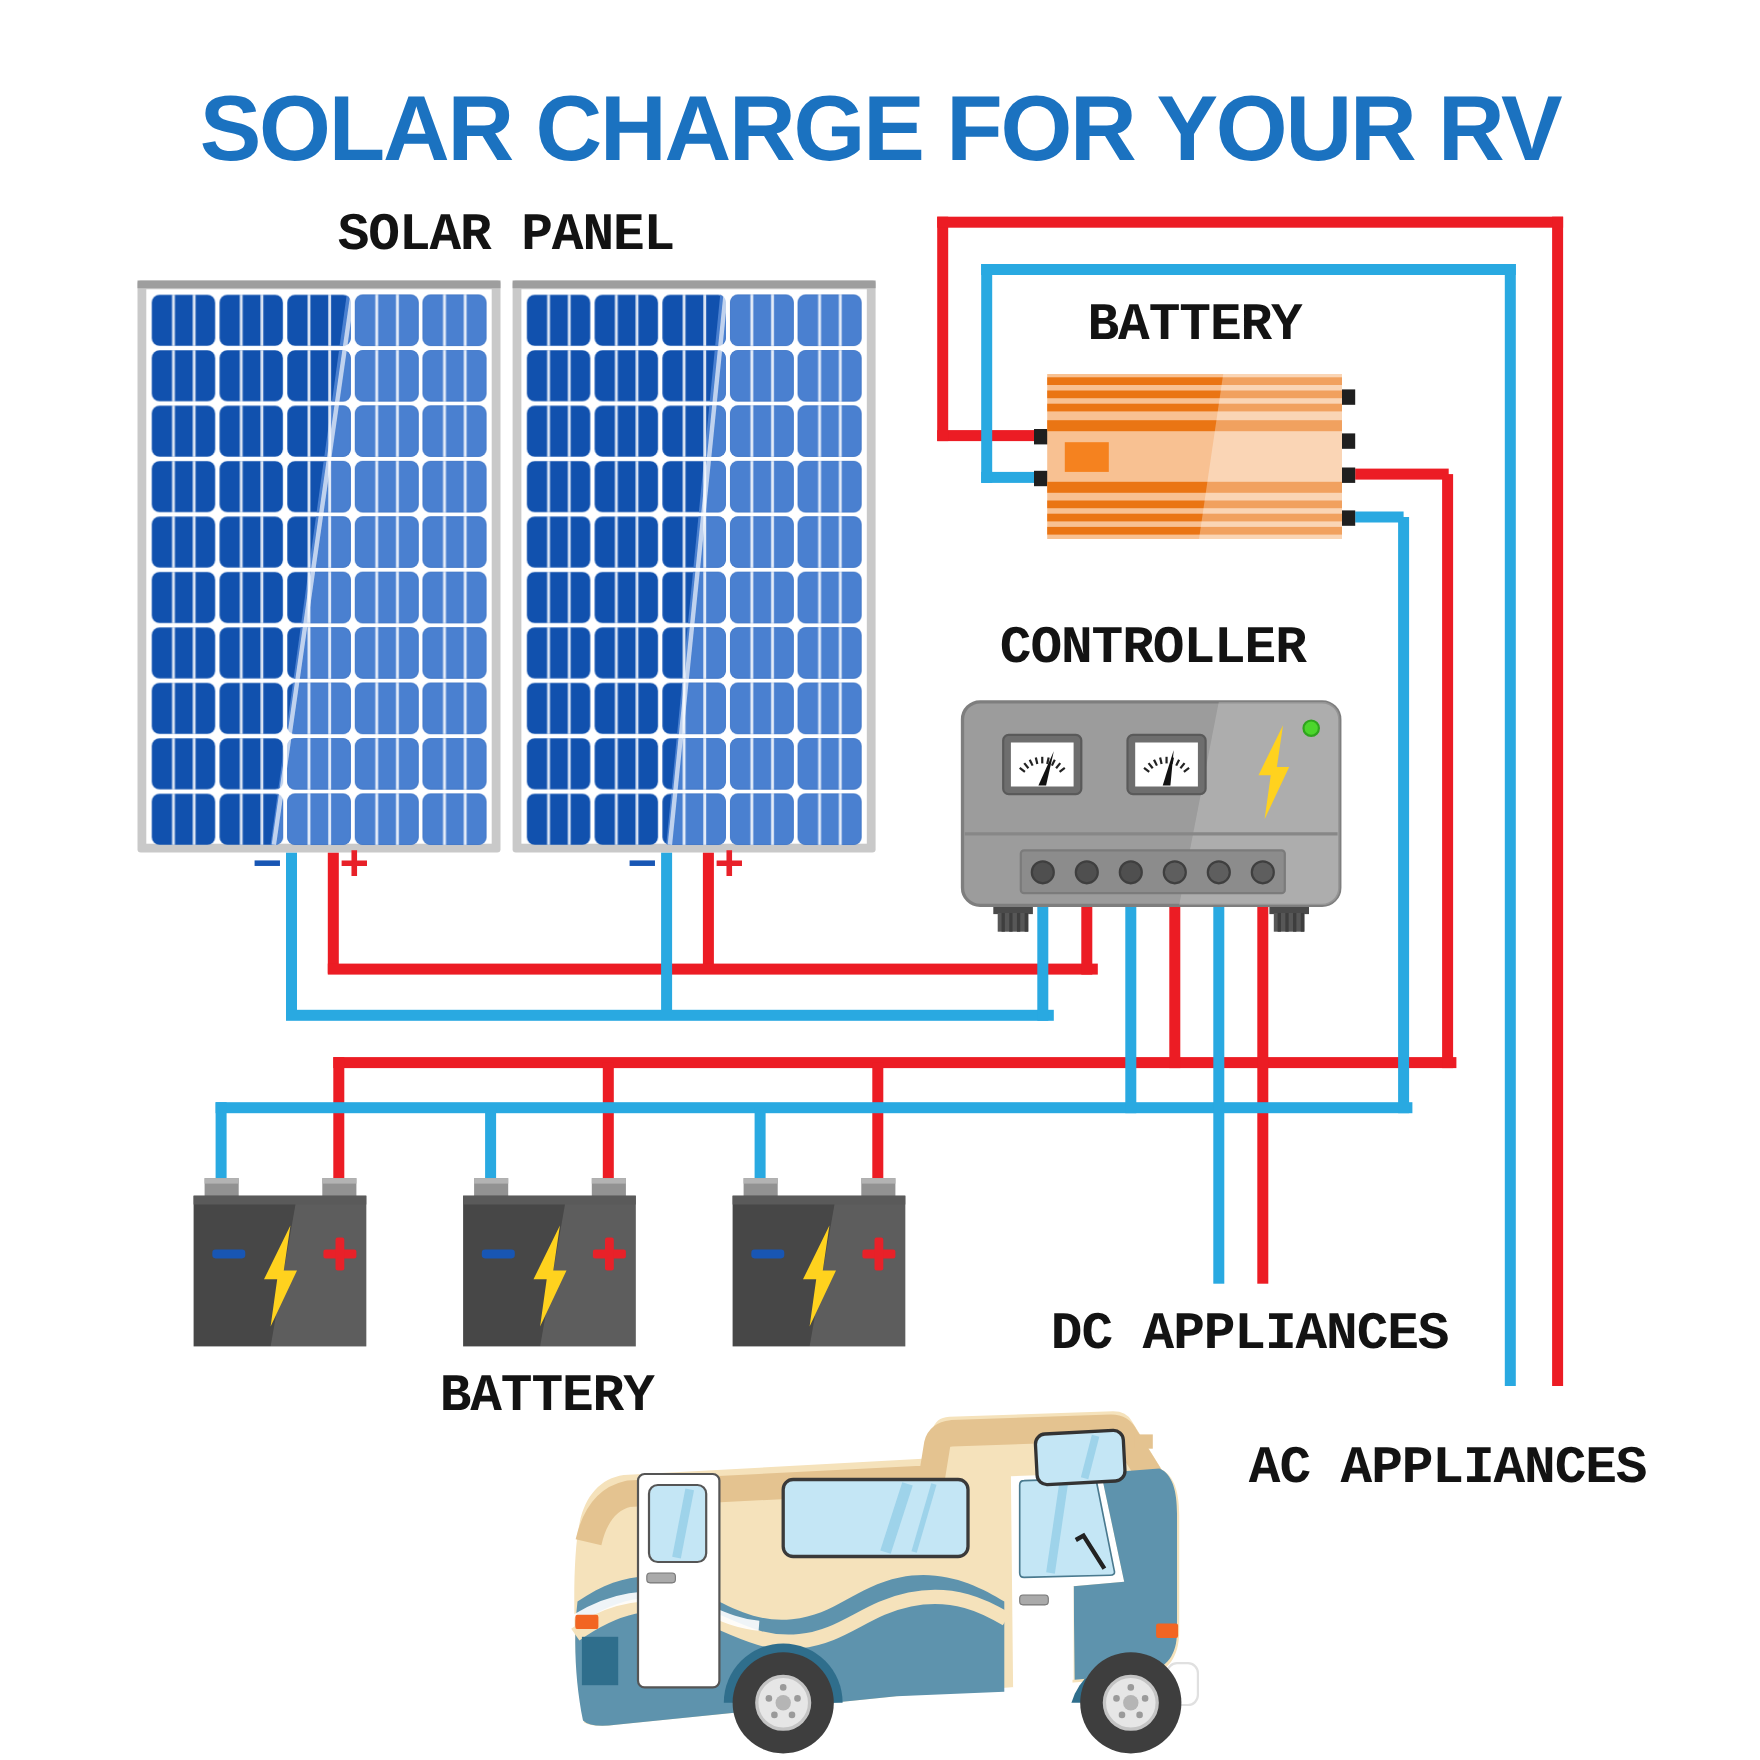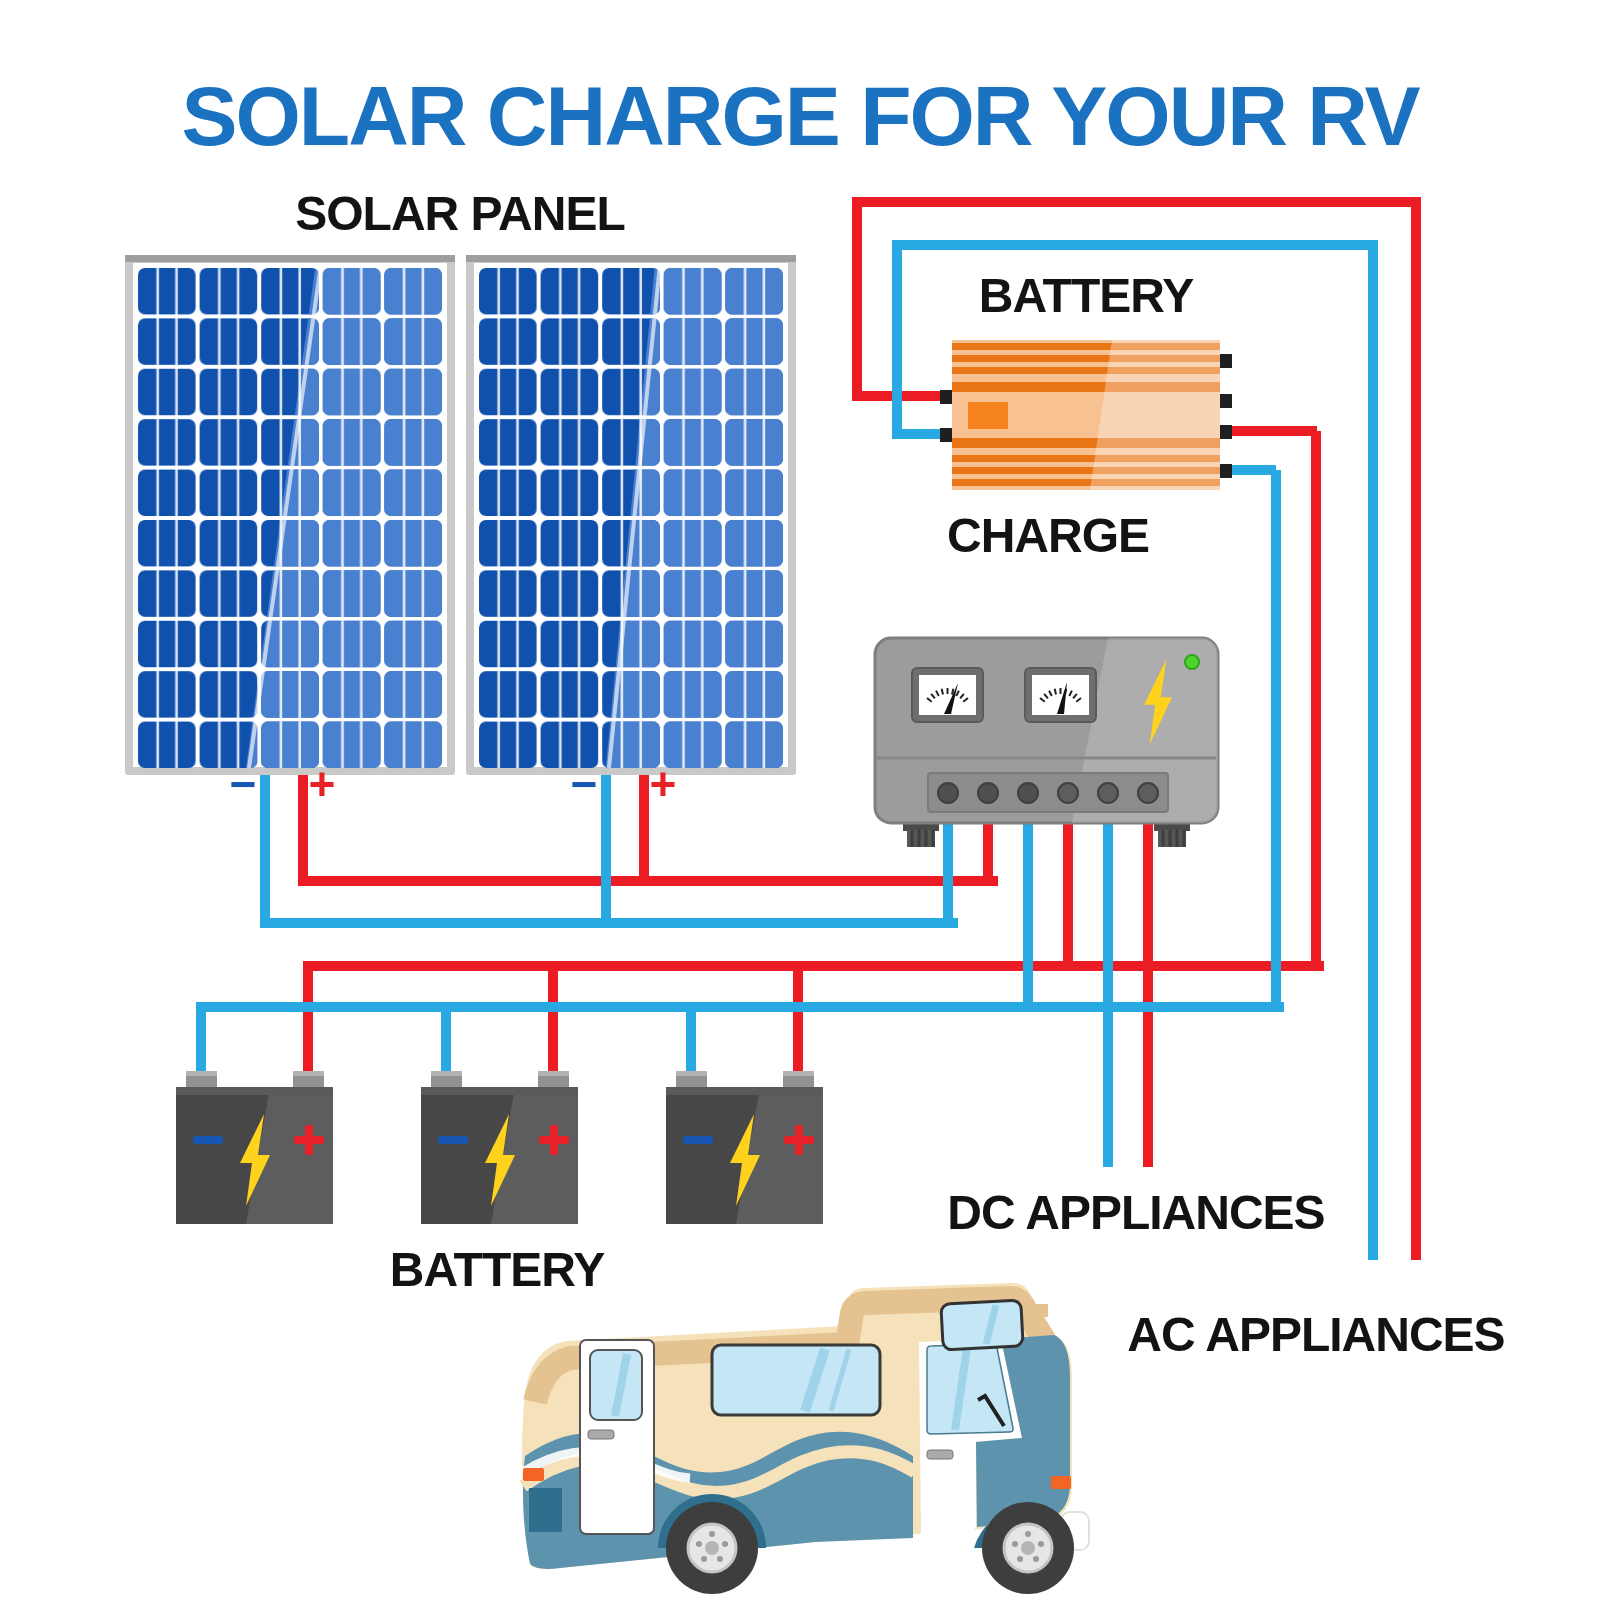--- a/index.html
+++ b/index.html
@@ -1,19 +1,19 @@
 <!DOCTYPE html>
 <html><head>
 <meta charset="utf-8">
 <style>
   html,body{margin:0;padding:0;background:#fff;}
   .canvas{position:relative;width:1600px;height:1600px;background:#ffffff;overflow:hidden;
           font-family:"Liberation Sans",sans-serif;}
   .lbl{position:absolute;font-weight:700;color:#131313;letter-spacing:-1px;
-       text-align:center;white-space:nowrap;font-size:48px;line-height:1;}
+       text-align:center;white-space:nowrap;font-size:48px;line-height:1;font-family:Liberation Mono, monospace;}
   .title{position:absolute;top:74px;left:0;width:1600px;text-align:center;
          font-weight:700;font-size:84px;letter-spacing:-2px;color:#1B72C0;white-space:nowrap;line-height:1;}
   svg{position:absolute;top:0;left:0;}
   text.termsym{font-weight:700;font-size:46px;text-anchor:middle;}
 </style>
 </head>
 <body>
 
 <div class="canvas">
 
@@ -257,18 +257,18 @@
     <rect x="536" y="196" width="20" height="13" rx="2" fill="#F26522"></rect>
     <rect x="546" y="232" width="28" height="38" rx="9" fill="#FFFFFF" stroke="#E0E0E0" stroke-width="2"></rect>
     <use href="#wheelProto" x="197" y="268"></use>
     <use href="#wheelProto" x="513" y="268"></use>
   </g>
 </svg>
 
 <div class="title">SOLAR CHARGE FOR YOUR RV</div>
 <div class="lbl" style="top:190px;left:160px;width:600px;">SOLAR PANEL</div>
 <div class="lbl" style="top:272px;left:886px;width:400px;">BATTERY</div>
-<div class="lbl" style="top:512px;left:848px;width:400px;">CHARGE</div>
+<div class="lbl" style="top:566px;left:848px;width:400px;">CONTROLLER</div>
 <div class="lbl" style="top:1246px;left:197px;width:600px;">BATTERY</div>
 <div class="lbl" style="top:1189px;left:936px;width:400px;">DC APPLIANCES</div>
 <div class="lbl" style="top:1311px;left:1116px;width:400px;">AC APPLIANCES</div>
 
 </div>
 
 </body></html>

